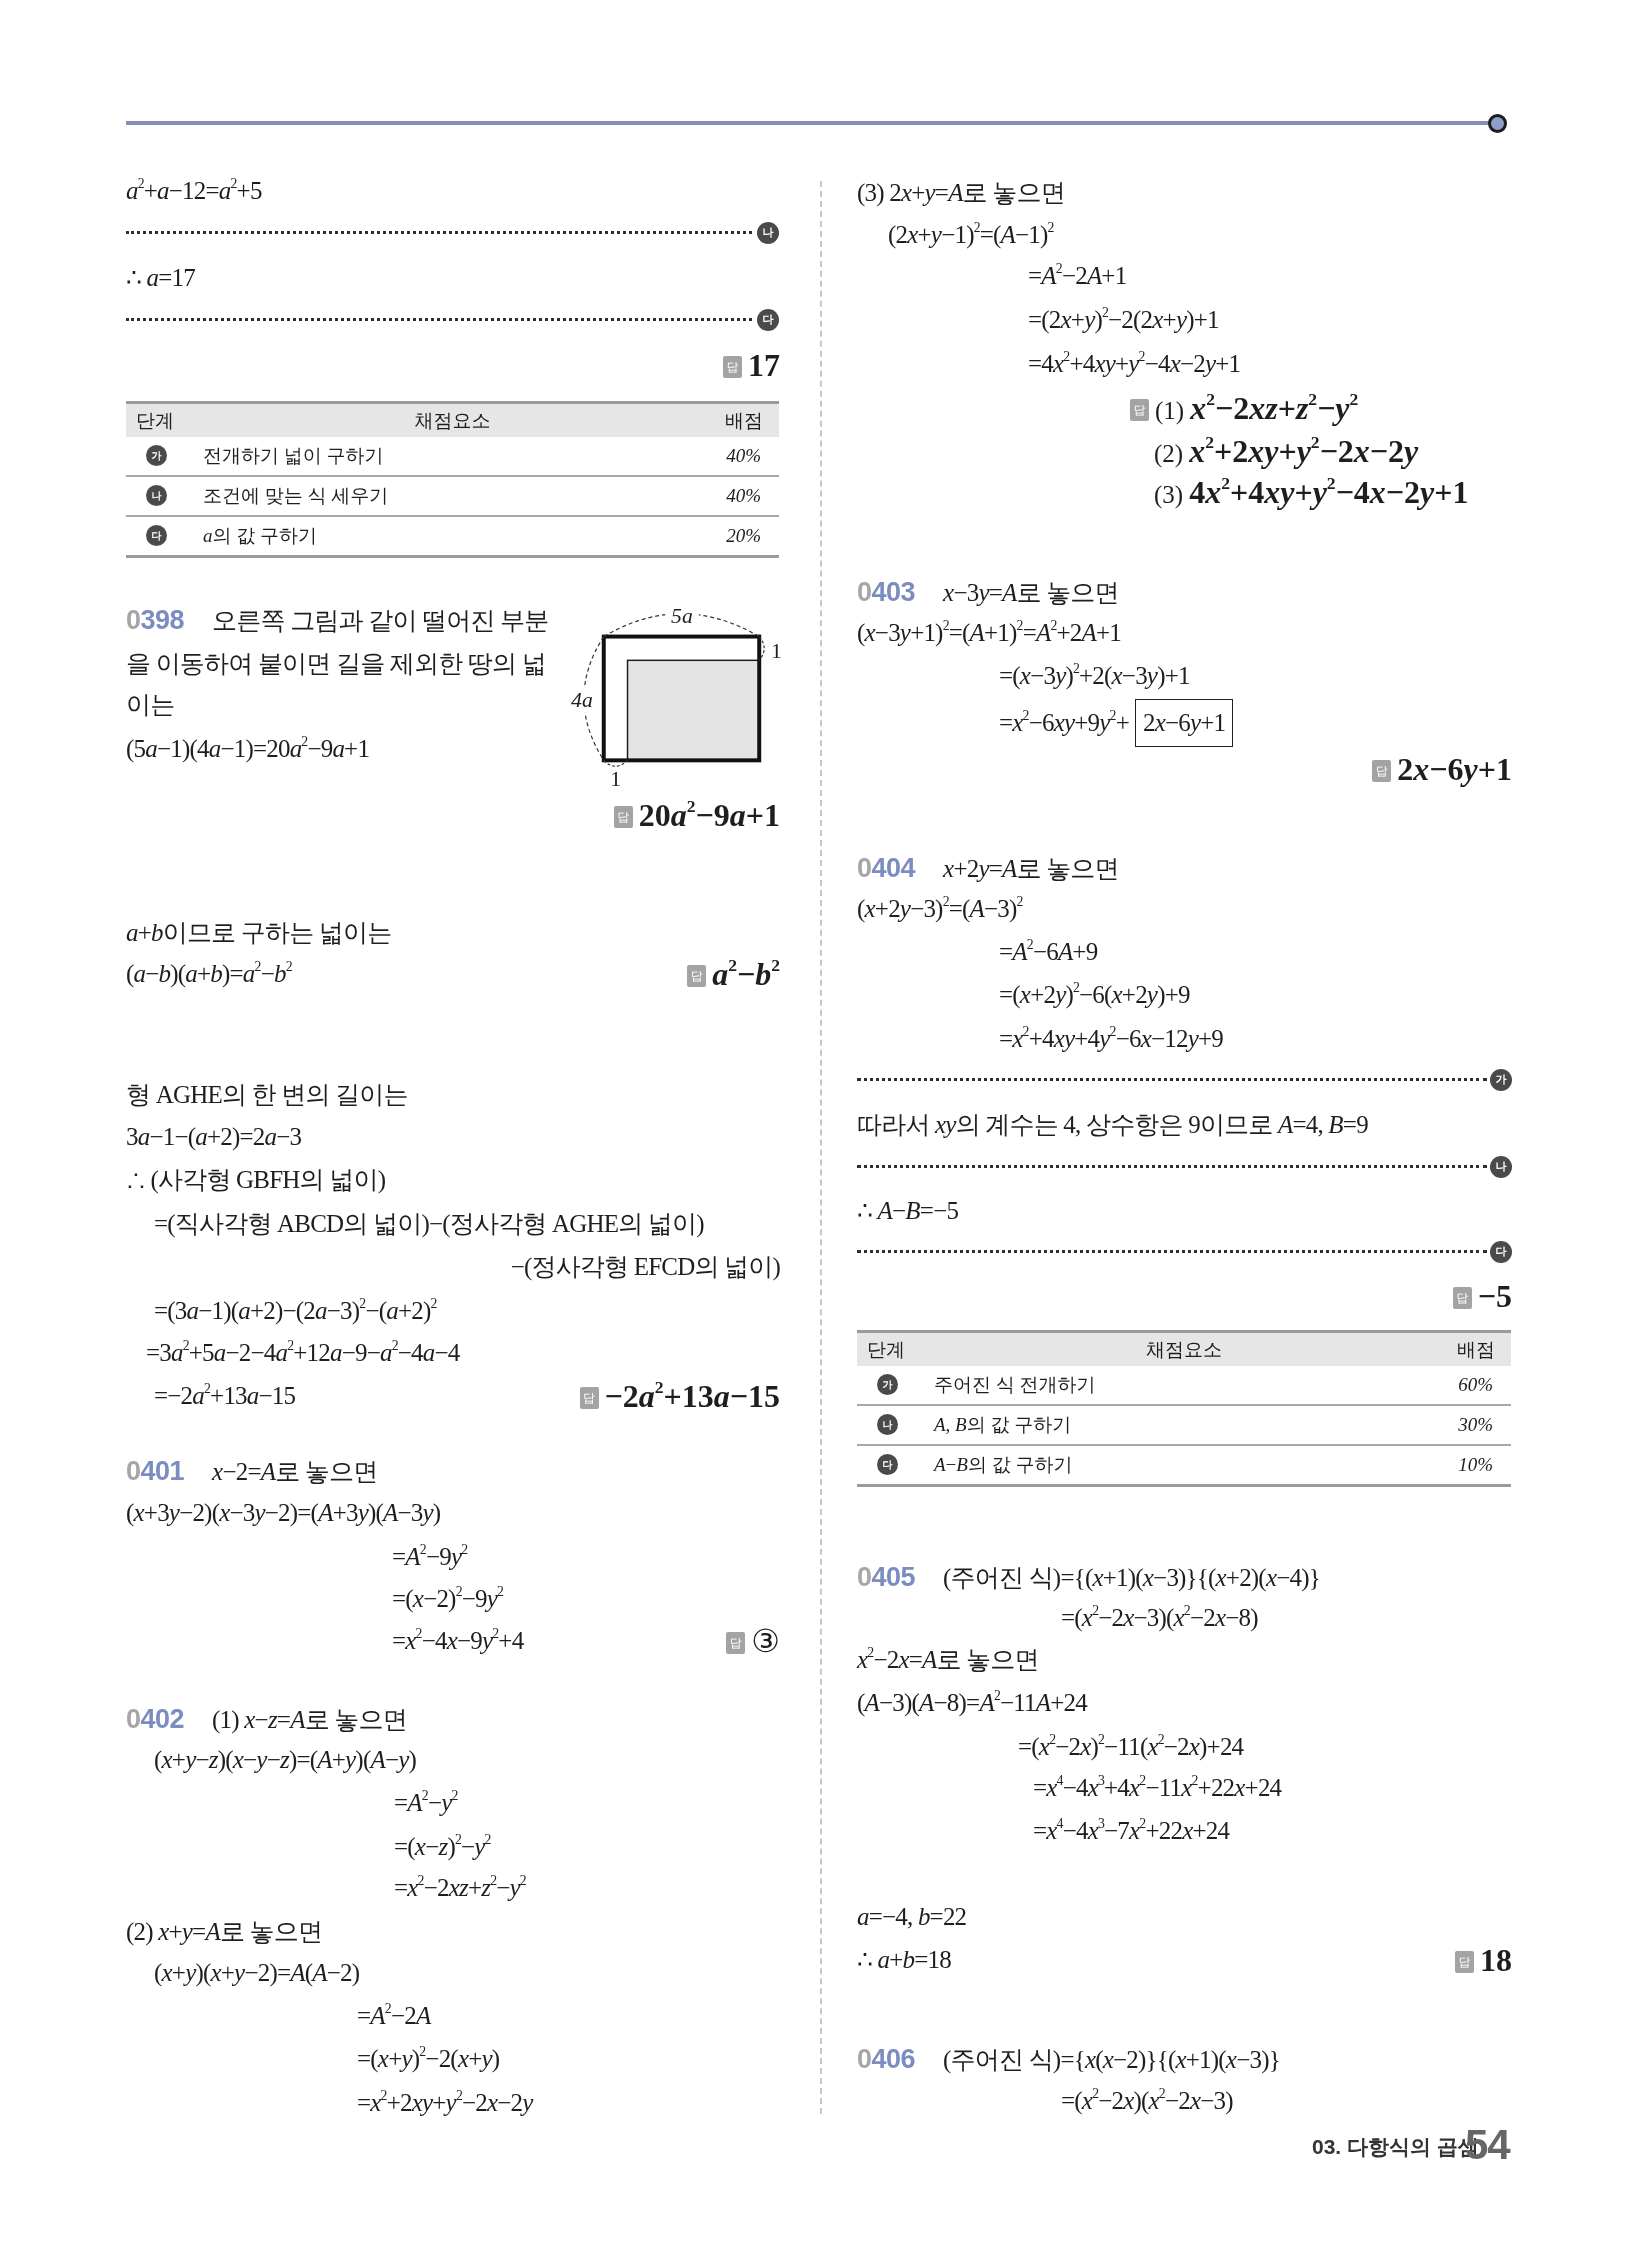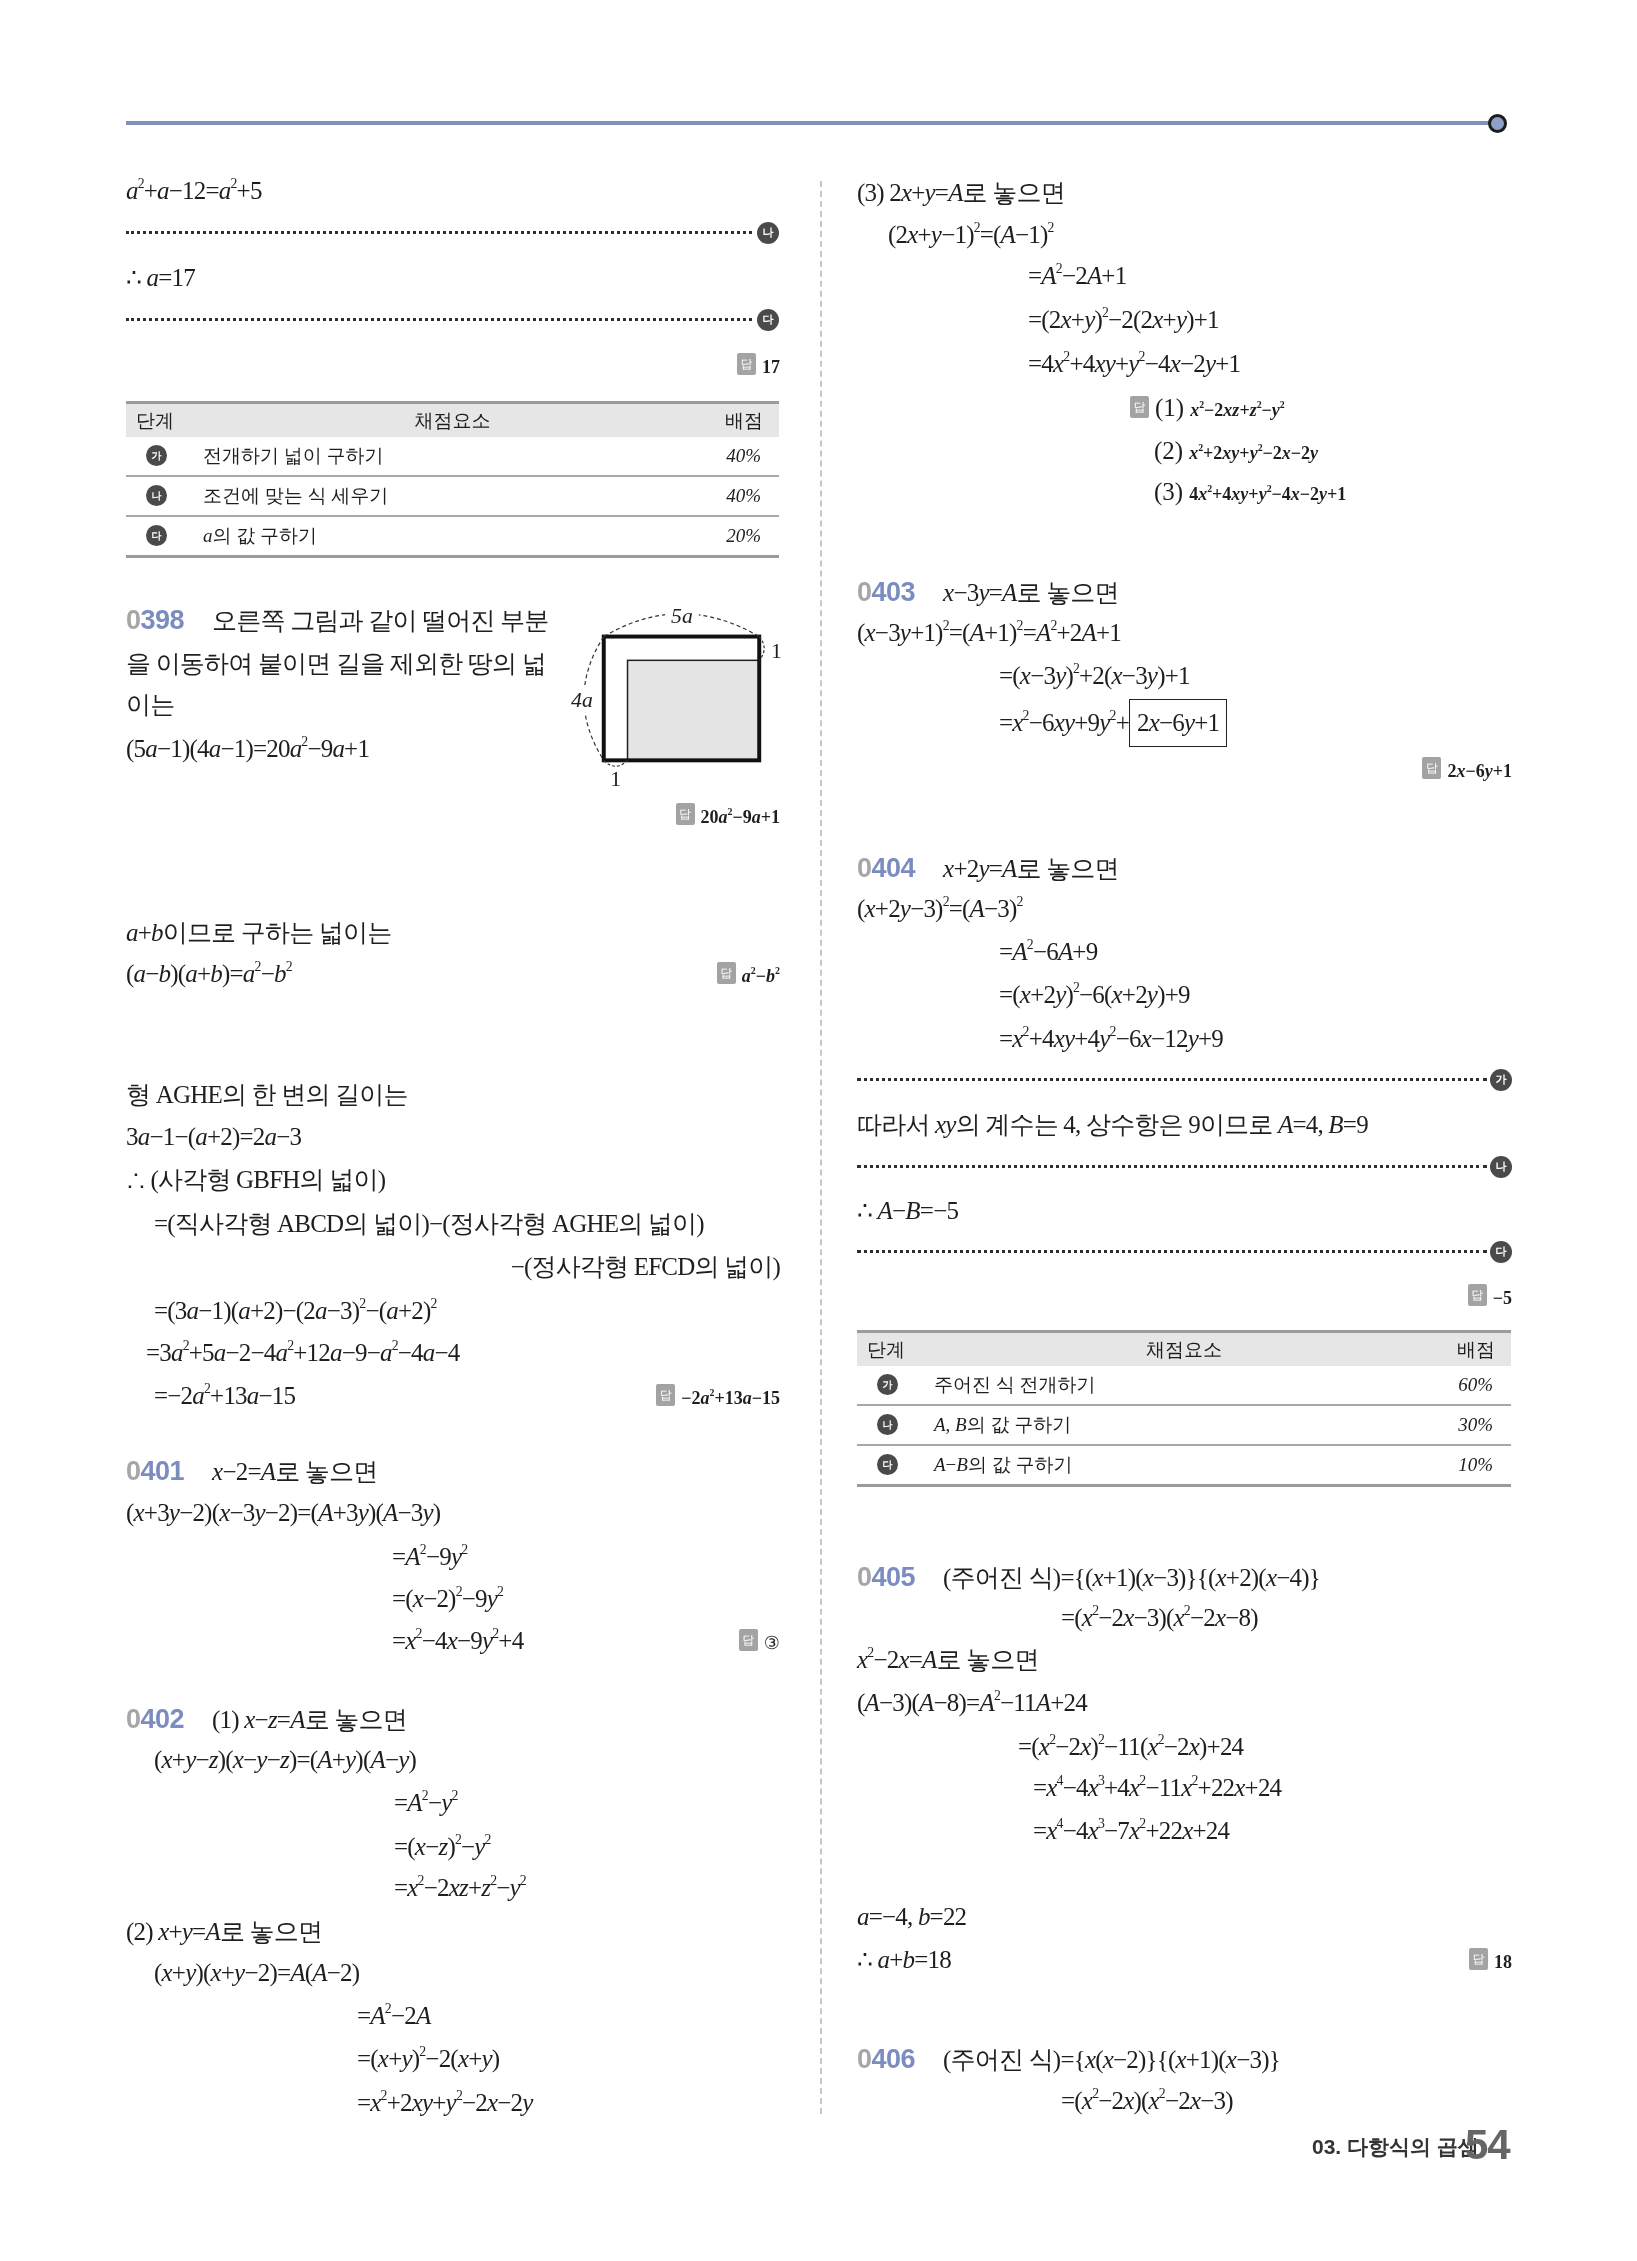--- a/index.html
+++ b/index.html
@@ -11,27 +11,27 @@
     .top-rule-dot { position: absolute; left: 1488px; top: 114px; width: 13px; height: 13px; border-radius: 50%;
       background: #8fa0c8; border: 3px solid #1c1c1c; }
     .col-divider { position: absolute; left: 820px; top: 181px; height: 1933px; border-left: 2px dashed #c6c6c6; }
 
     .ln { position: absolute; white-space: nowrap; font-size: 25px; line-height: 42px; height: 42px; letter-spacing: -0.8px; }
     .ln i, .rb-crit i, .ans-val i { font-style: italic; }
     .ln sup, .ans-val sup, .rb-crit sup { font-size: 0.55em; vertical-align: 0.8em; line-height: 0; }
     .pnum { display: inline-block; font-family: "Liberation Sans", "DejaVu Sans", sans-serif; font-weight: bold;
       font-size: 27px; color: #7b8cc0; letter-spacing: -0.5px; margin-right: 28px; }
     .pnum::first-letter { color: #a6a6a6; }
-    .boxed { display: inline-block; border: 1.5px solid #222; padding: 8px 7px; line-height: 30px; }
+    .boxed { display: inline-block; border: 1.5px solid #222; padding: 8px 7px; line-height: 30px; margin-left: 6px; }
 
     .ans { position: absolute; white-space: nowrap; font-size: 25px; line-height: 42px; height: 42px; }
     .ans-badge { display: inline-block; width: 19px; height: 22px; background: #a3a3a3; color: #fff;
       font-family: "DejaVu Sans", sans-serif; font-size: 12px; line-height: 22px; text-align: center;
       border-radius: 2px; vertical-align: middle; margin-right: 6px; position: relative; top: -3px; }
-    .ans-val { font-weight: bold; font-size: 18px; }
+    .ans-val { font-weight: bold; font-size: 32px; }
     .ans-pre { font-size: 25px; margin-right: 6px; }
 
     .sep { position: absolute; height: 22px; }
     .sep .dots { position: absolute; left: 0; top: 9px; height: 0; border-top: 3px dotted #2e2e2e; }
     .marker { position: absolute; width: 22px; height: 22px; border-radius: 50%; background: #4a4a4a; color: #fff;
       font-family: "DejaVu Sans", sans-serif; font-size: 11px; line-height: 22px; text-align: center; font-weight: bold; }
 
     .rubric { position: absolute; font-size: 19px; border-top: 3px solid #9b9b9b; border-bottom: 3px solid #9b9b9b; }
     .rb-head { position: relative; height: 33px; line-height: 33px; background: #e6e6e6; }
     .rb-h-step { position: absolute; left: 10px; }

